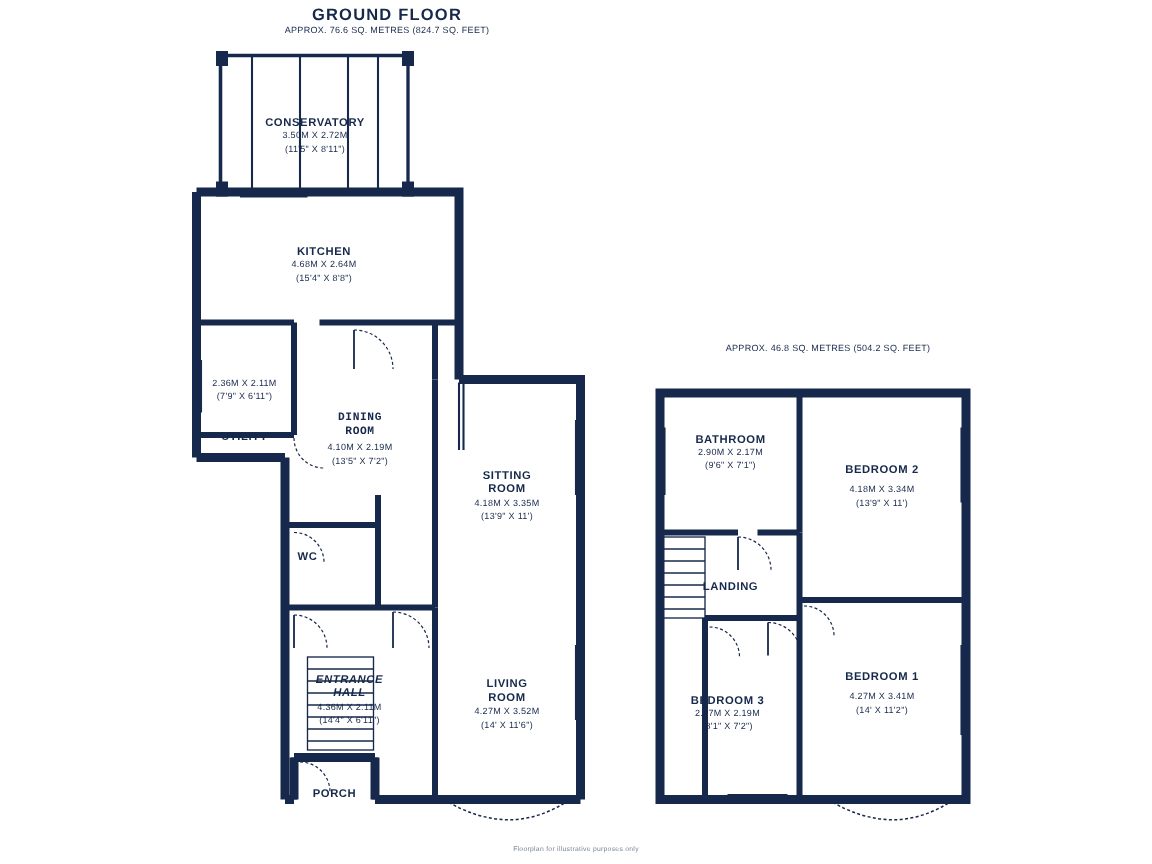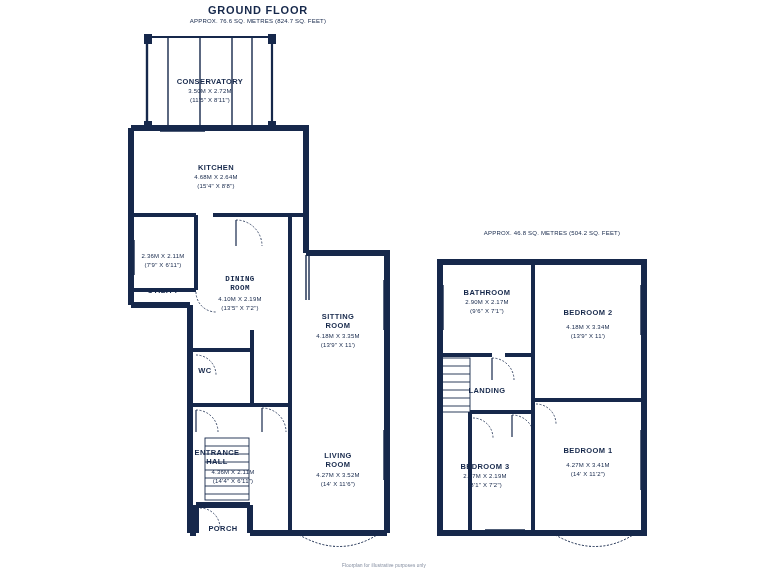--- a/index.html
+++ b/index.html
@@ -259,21 +259,21 @@
   <div class="txt room-dim" style="left:200px; top:296px; width:80px;">4.10M X 2.19M</div>
   <div class="txt room-dim" style="left:200px; top:305px; width:80px;">(13'5" X 7'2")</div>
 
   <div class="txt room-name" style="left:298px; top:312px; width:80px;">SITTING
 ROOM</div>
   <div class="txt room-dim" style="left:298px; top:333px; width:80px;">4.18M X 3.35M</div>
   <div class="txt room-dim" style="left:298px; top:342px; width:80px;">(13'9" X 11')</div>
 
   <div class="txt room-name" style="left:185px; top:366px; width:40px;">WC</div>
 
-  <div class="txt room-name" style="left:172px; top:448px; width:90px;">ENTRANCE
+  <div class="txt room-name" style="left:188px; top:448px; width:90px;font-style:italic;">ENTRANCE
 HALL</div>
   <div class="txt room-dim" style="left:188px; top:469px; width:90px;">4.36M X 2.11M</div>
   <div class="txt room-dim" style="left:188px; top:478px; width:90px;">(14'4" X 6'11")</div>
 
   <div class="txt room-name" style="left:298px; top:451px; width:80px;">LIVING
 ROOM</div>
   <div class="txt room-dim" style="left:298px; top:472px; width:80px;">4.27M X 3.52M</div>
   <div class="txt room-dim" style="left:298px; top:481px; width:80px;">(14' X 11'6")</div>
 
   <div class="txt room-name" style="left:193px; top:512px; width:60px;margin-top:12px;">PORCH</div>

